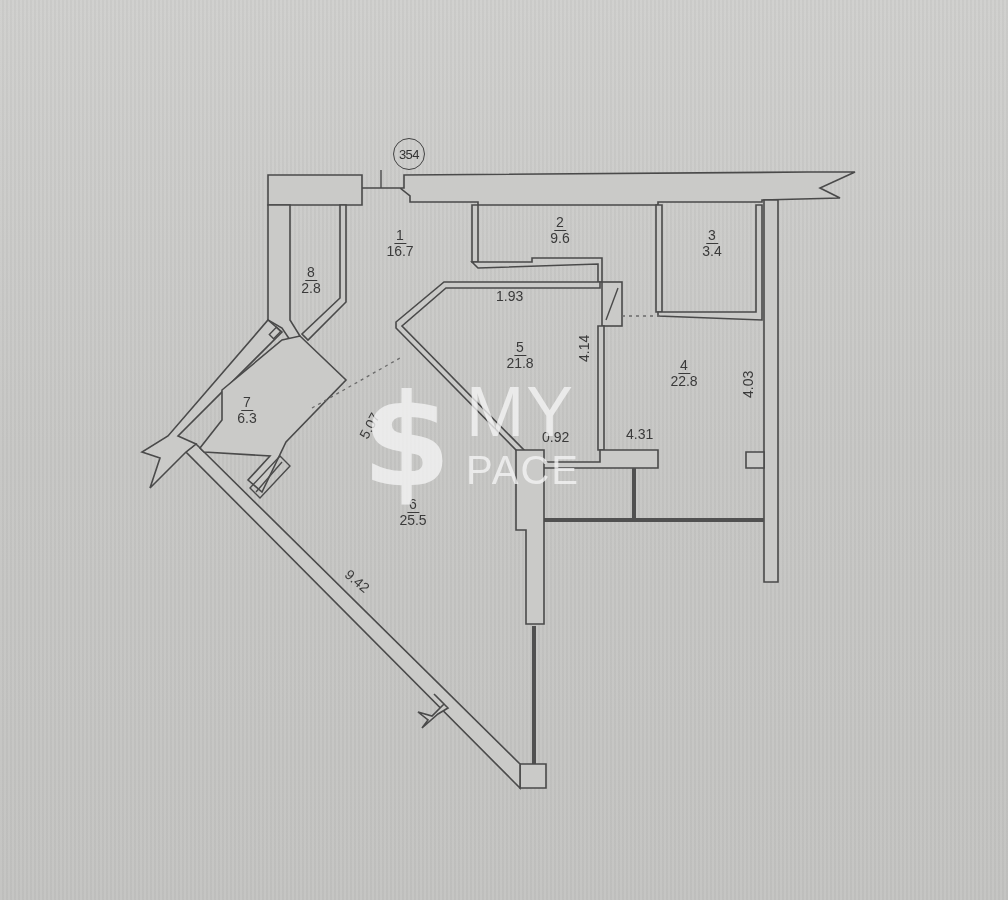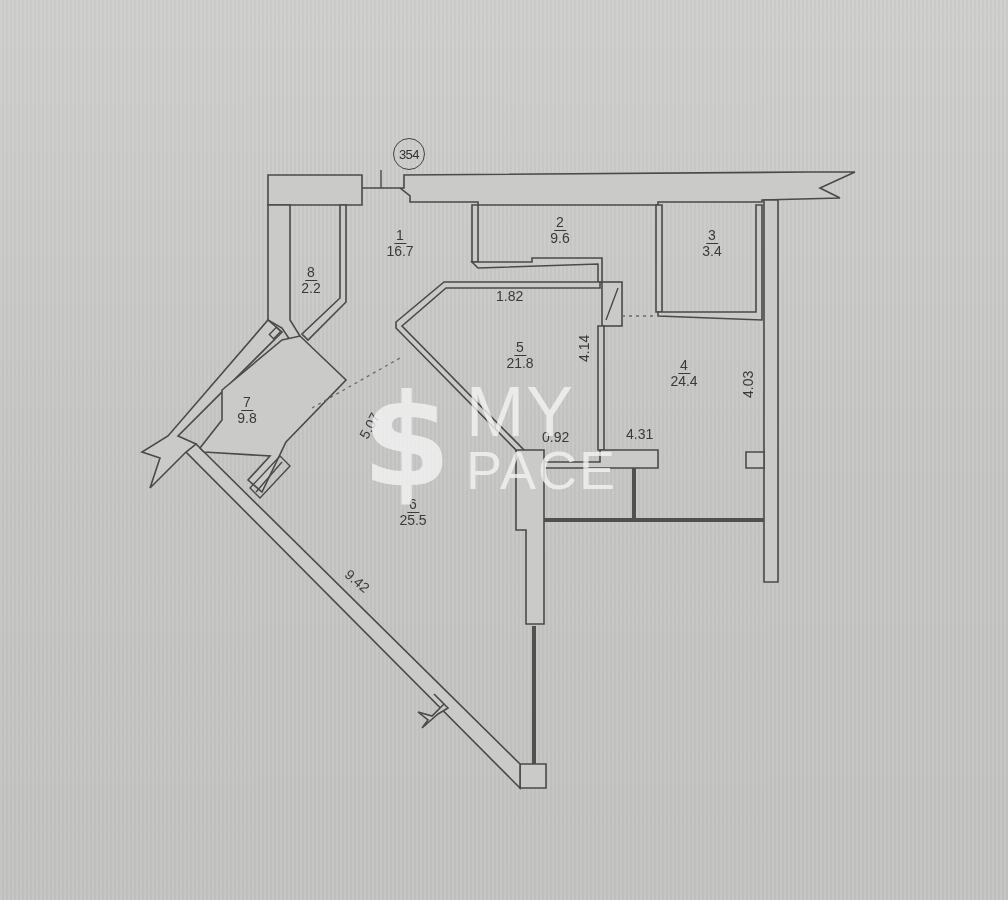--- a/index.html
+++ b/index.html
@@ -26,21 +26,21 @@
   .marker { position: absolute; left: 365px; top: 138px; width: 32px; height: 32px;
     border: 1.5px solid #444; border-radius: 50%; box-sizing: border-box;
     display: flex; align-items: center; justify-content: center;
     font-size: 13px; color: #333; letter-spacing: -0.5px; margin-left: 28px; }
   .watermark { position: absolute; left: 362px; top: 382px; width: 300px; height: 120px;
     pointer-events: none; }
   .wm-s { position: absolute; left: 0; top: 0; font-size: 128px; font-weight: bold;
     color: rgba(245,245,245,0.78); line-height: 120px; font-family: "DejaVu Sans", sans-serif; }
   .wm-my { position: absolute; left: 104px; top: 2px; font-size: 70px; color: rgba(245,245,245,0.78);
     line-height: 56px; letter-spacing: 2px; }
-  .wm-pace { position: absolute; left: 104px; top: 60px; font-size: 54px; color: rgba(245,245,245,0.78);
+  .wm-pace { position: absolute; left: 104px; top: 60px; font-size: 40px; color: rgba(245,245,245,0.78);
     line-height: 56px; letter-spacing: 2px; }
 </style>
 </head>
 <body>
 
 <div class="stage">
 
   <svg width="1008" height="900" viewBox="0 0 1008 900">
 
     <path class="wall" d="M268,175 L362,175 L362,188 L404,188 L404,175 L808,172 L855,172 L820,188 L840,198 L762,200 L762,202 L658,202 L658,205 L478,205 L478,202 L410,202 L410,196 L400,188 L362,188 L362,205 L288,205 L268,205 Z"></path>
@@ -103,40 +103,40 @@
   <div class="label" style="left:560px;top:215px">
     <span class="num">2</span>
     <span class="area">9.6</span>
   </div>
   <div class="label" style="left:712px;top:228px">
     <span class="num">3</span>
     <span class="area">3.4</span>
   </div>
   <div class="label" style="left:684px;top:358px">
     <span class="num">4</span>
-    <span class="area">24.4</span>
+    <span class="area">22.8</span>
   </div>
   <div class="label" style="left:520px;top:340px">
     <span class="num">5</span>
     <span class="area">21.8</span>
   </div>
   <div class="label" style="left:413px;top:497px">
     <span class="num">6</span>
     <span class="area">25.5</span>
   </div>
   <div class="label" style="left:247px;top:395px">
     <span class="num">7</span>
-    <span class="area">9.8</span>
+    <span class="area">6.3</span>
   </div>
   <div class="label" style="left:311px;top:265px">
     <span class="num">8</span>
-    <span class="area">2.2</span>
+    <span class="area">2.8</span>
   </div>
 
-  <div class="dim" style="left:496px;top:288px">1.82</div>
+  <div class="dim" style="left:496px;top:288px">1.93</div>
   <div class="dim" style="left:576px;top:362px;transform:rotate(-90deg)">4.14</div>
   <div class="dim" style="left:740px;top:398px;transform:rotate(-90deg)">4.03</div>
   <div class="dim" style="left:626px;top:426px">4.31</div>
   <div class="dim" style="left:542px;top:429px">0.92</div>
   <div class="dim" style="left:356px;top:434px;transform:rotate(-62deg)">5.07</div>
   <div class="dim" style="left:352px;top:566px;transform:rotate(40deg)">9.42</div>
 
   <div class="watermark">
     <span class="wm-s">$</span>
     <span class="wm-my">MY</span>

